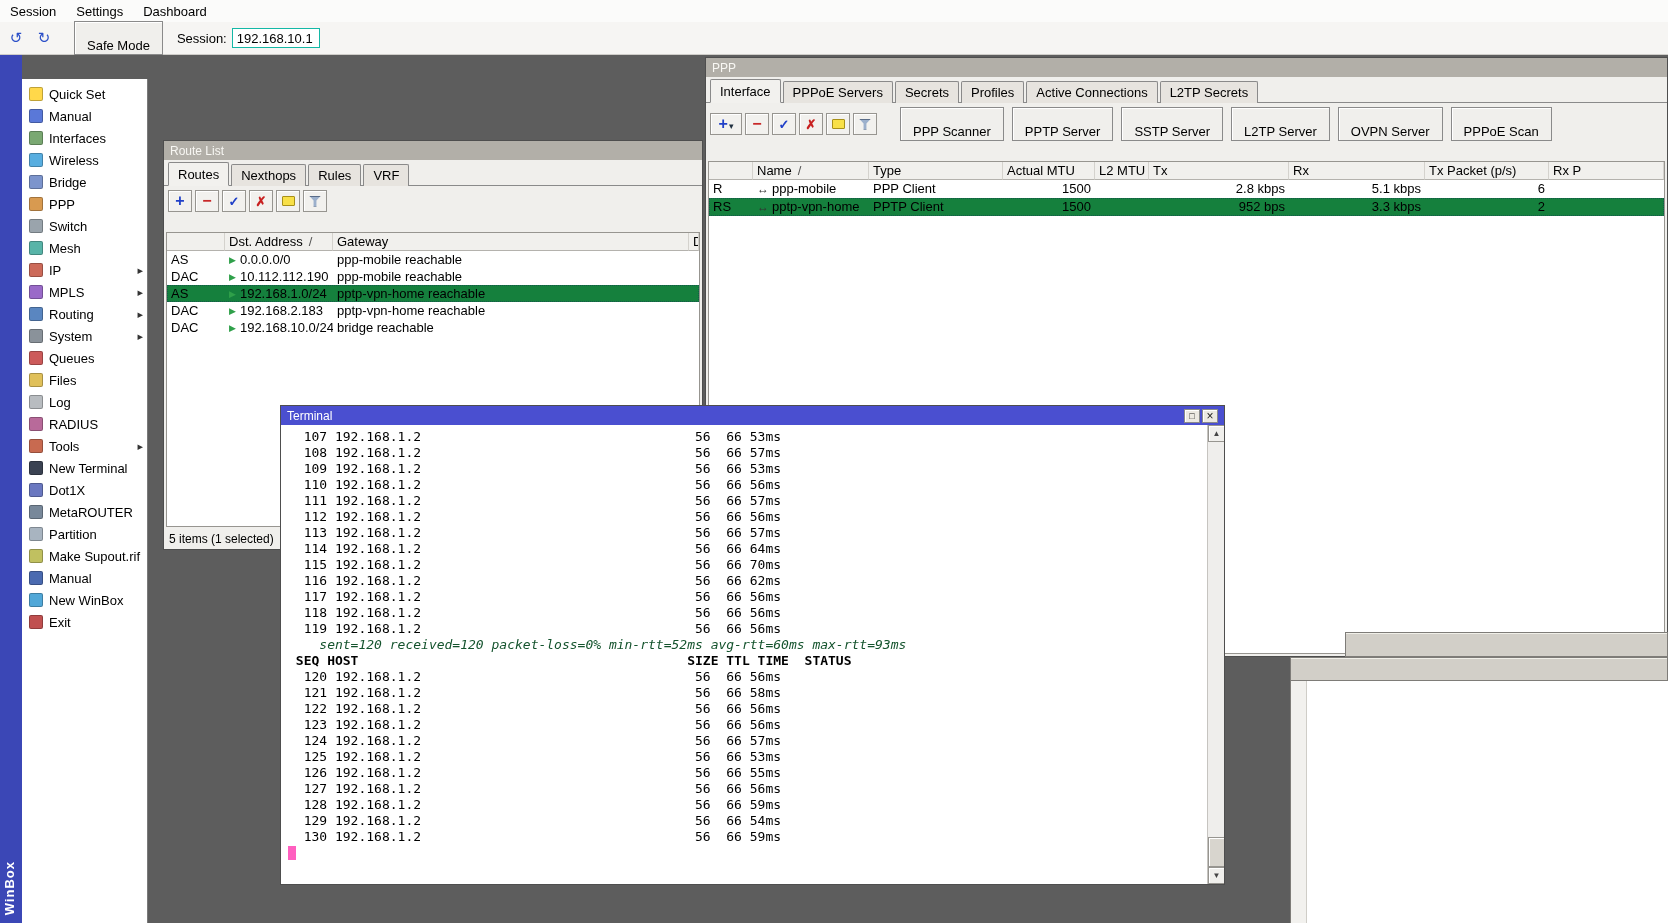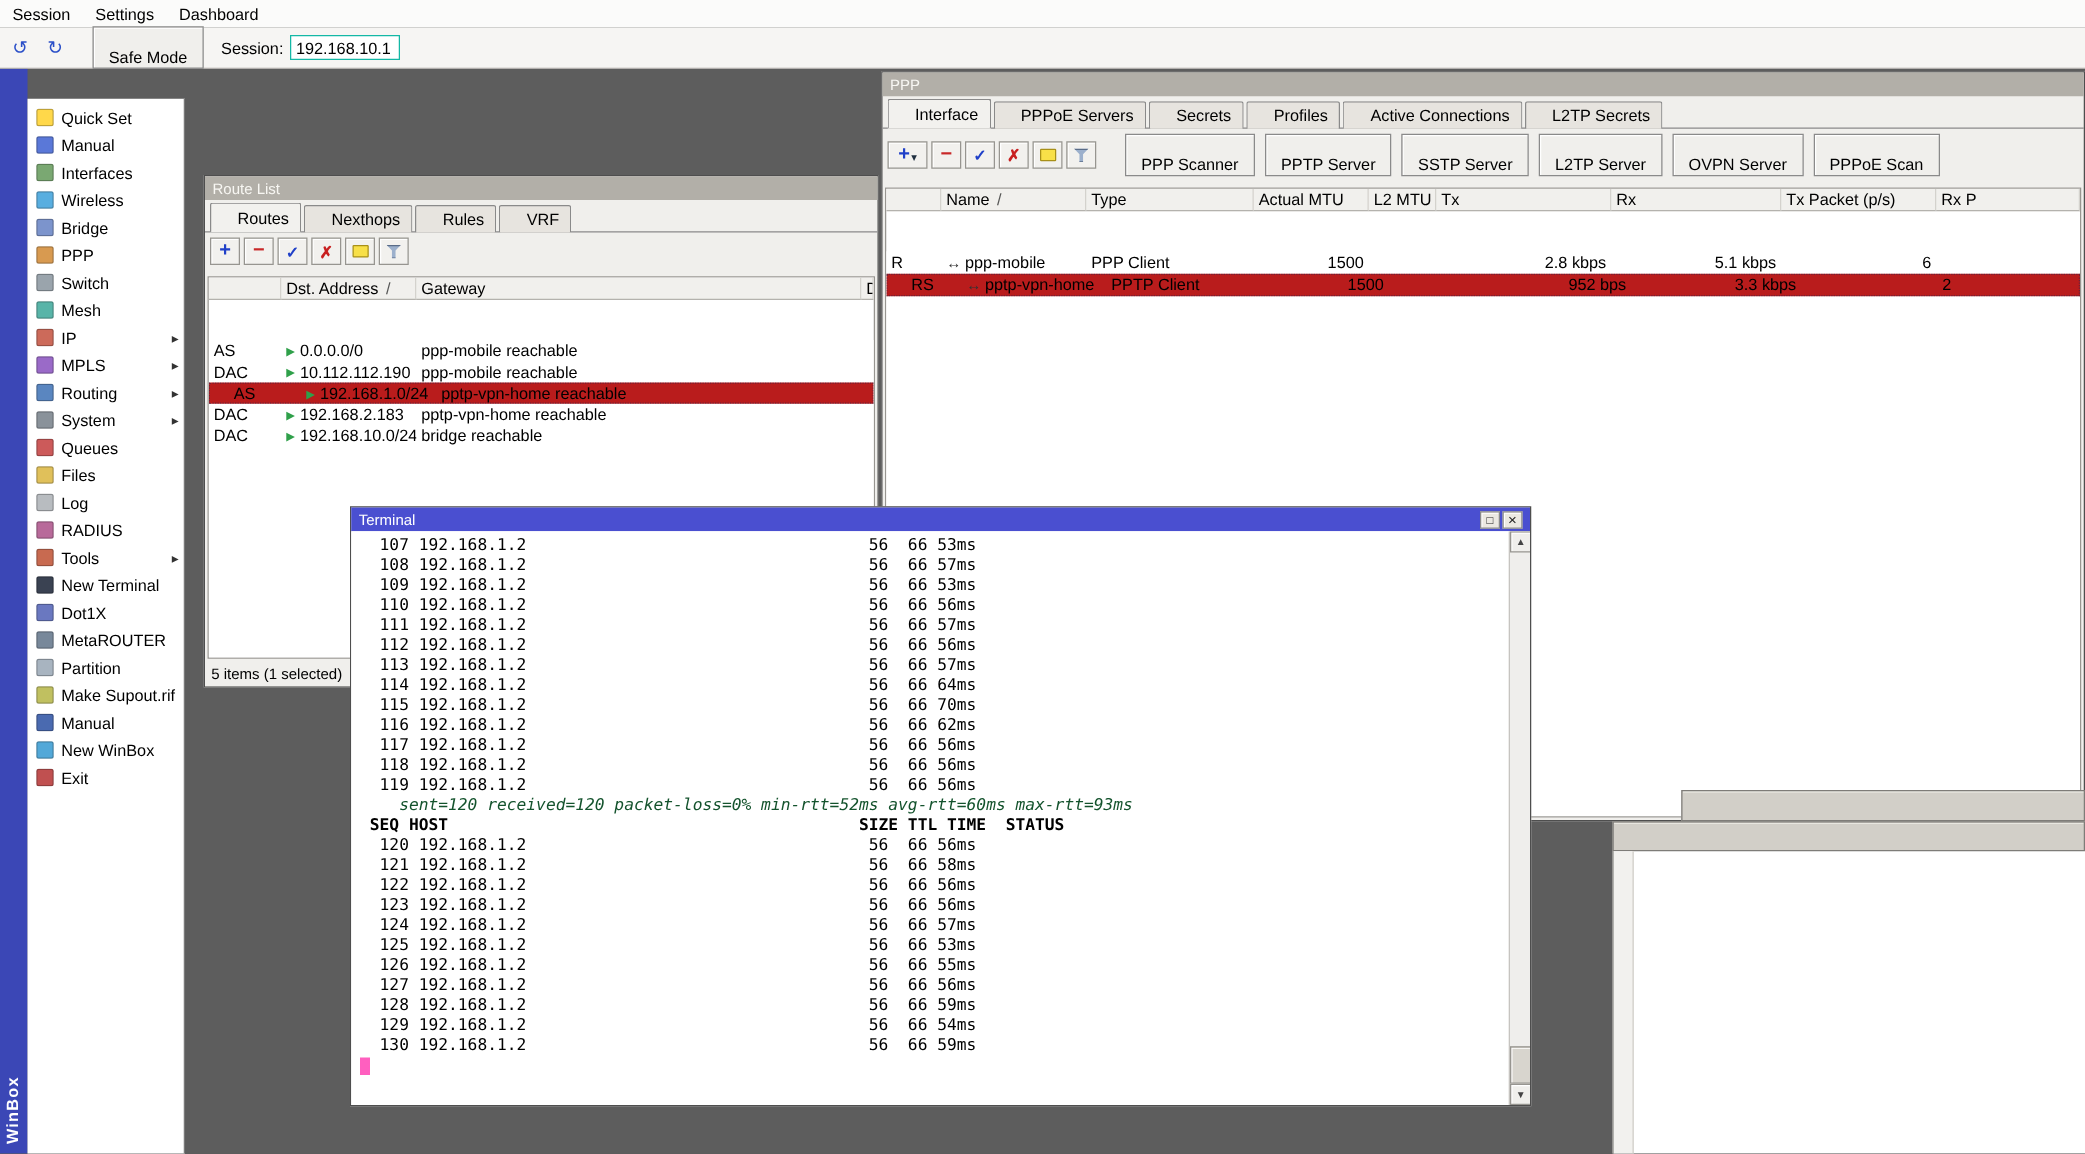--- a/index.html
+++ b/index.html
@@ -50,46 +50,46 @@
   .titlebar { height:19px; display:flex; align-items:center; padding:0 6px; font-size:12px; flex:none; }
   .titlebar.inactive { background:#b2afa8; color:#f8f7f3; }
   .titlebar.active { background:#4a4fd0; color:#fff; }
   .titlebar .tb-buttons { margin-left:auto; display:flex; gap:2px; }
   .cap-btn { width:16px; height:14px; background:#ece9e2; border:1px solid #8a8a8a; box-shadow:inset 1px 1px 0 #fff;
              display:flex; align-items:center; justify-content:center; font-size:9px; color:#222; }
   .maxi-glyph::before { content:"\25A1"; }
   .close-glyph::before { content:"\00D7"; font-size:12px; }
 
   .tabs { display:flex; align-items:flex-end; padding:3px 0 0 4px; height:26px; border-bottom:1px solid #8a8a8a; flex:none; }
-  .tab { padding:3px 9px 3px 21px; border:1px solid #8a8a8a; border-bottom:none; background:#e7e4df;
+  .tab { padding:3px 9px 3px 9px; border:1px solid #8a8a8a; border-bottom:none; background:#e7e4df;
          border-radius:2px 2px 0 0; margin-right:2px; position:relative; top:1px; white-space:nowrap; }
   .tab.active { background:#f2f1ee; border-bottom:1px solid #f2f1ee; margin-bottom:-1px; top:0; padding-top:4px; }
 
   .win-toolbar { display:flex; align-items:center; padding:4px 4px; flex:none; }
   .tb-btn { width:24px; height:22px; background:#f2f1ee; border:1px solid #979590; box-shadow:inset 1px 1px 0 #fff;
             display:flex; align-items:center; justify-content:center; margin-right:3px; }
   .tb-btn.wide { width:32px; }
   .g-plus::before  { content:"+"; color:#2040c8; font-weight:bold; font-size:16px; line-height:1; }
   .g-caret::before { content:"\25BE"; color:#203040; font-size:9px; margin-left:1px; }
   .g-minus::before { content:"\2212"; color:#c82828; font-weight:bold; font-size:16px; line-height:1; }
   .g-check::before { content:"\2713"; color:#2040c8; font-weight:bold; font-size:13px; }
   .g-cross::before { content:"\2717"; color:#c82020; font-weight:bold; font-size:13px; }
   .g-comment { width:13px; height:10px; background:#f8e048; border:1px solid #a89018; border-radius:1px; }
   .g-filter { width:12px; height:11px; background:#9cb0cc; border:1px solid #5a6c88;
               clip-path:polygon(0 0,100% 0,62% 45%,62% 100%,38% 100%,38% 45%); }
 
-  .tbl { flex:1; display:flex; flex-direction:column; border:1px solid #979590; background:#fff; margin:5px 2px 2px 2px; overflow:hidden;gap:32px; }
+  .tbl { flex:1; display:flex; flex-direction:column; border:1px solid #979590; background:#fff; margin:16px 2px 2px 2px; overflow:hidden; }
   .thead, .trow { display:grid; align-items:center; }
   .thead { background:#f1f0ed; height:18px; flex:none; }
   .thead > div { border-right:1px solid #d4d2cd; border-bottom:1px solid #b4b2ad; height:18px; line-height:17px;
                  padding-left:4px; white-space:nowrap; overflow:hidden; }
   .tbody { flex:1; background:#fff; overflow:hidden; }
   .trow { height:17px; line-height:17px; }
   .trow > div { padding-left:4px; white-space:nowrap; overflow:hidden; }
-  .trow.selected { background:#b91c1c; outline:1px dotted rgba(20,40,90,.45); outline-offset:-1px;padding-left:16px; }
+  .trow.selected { background:#15803d; outline:1px dotted rgba(20,40,90,.45); outline-offset:-1px; }
   .num { text-align:right; padding-right:4px; }
   .sort-glyph { margin-left:6px; color:#555; }
   .rt-arrow-icon::before { content:"\25B6"; color:#2fa04a; font-size:9px; margin-right:4px; vertical-align:1px; }
   .ppp-if-icon::before { content:"\2194"; color:#333; font-size:12px; margin-right:3px; }
 
   
   .route-win { left:163px; top:85px; width:540px; height:410px; }
   .route-grid { grid-template-columns:58px 108px 356px 1fr; }
   .statusbar { height:20px; flex:none; display:flex; align-items:center; padding-left:5px; font-size:12px; background:#f0efec; }
 

